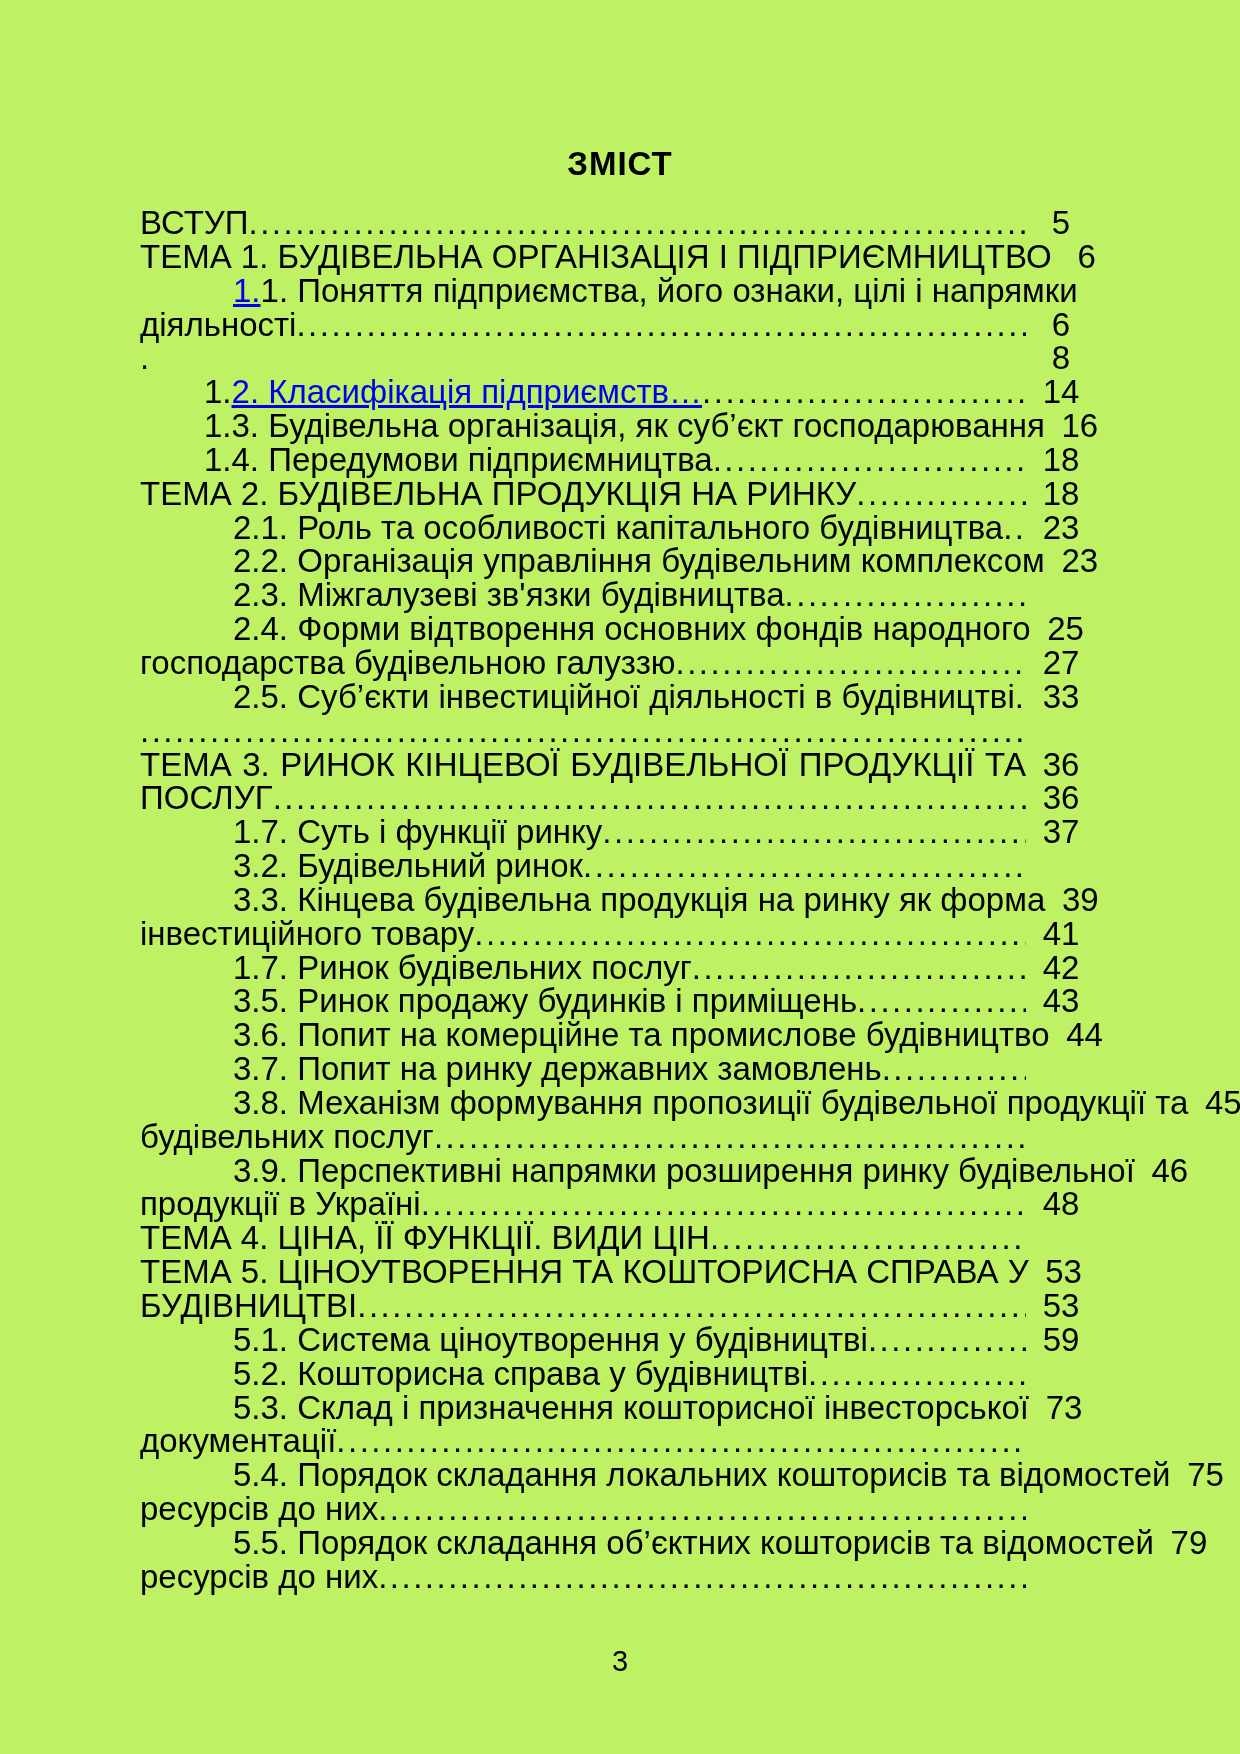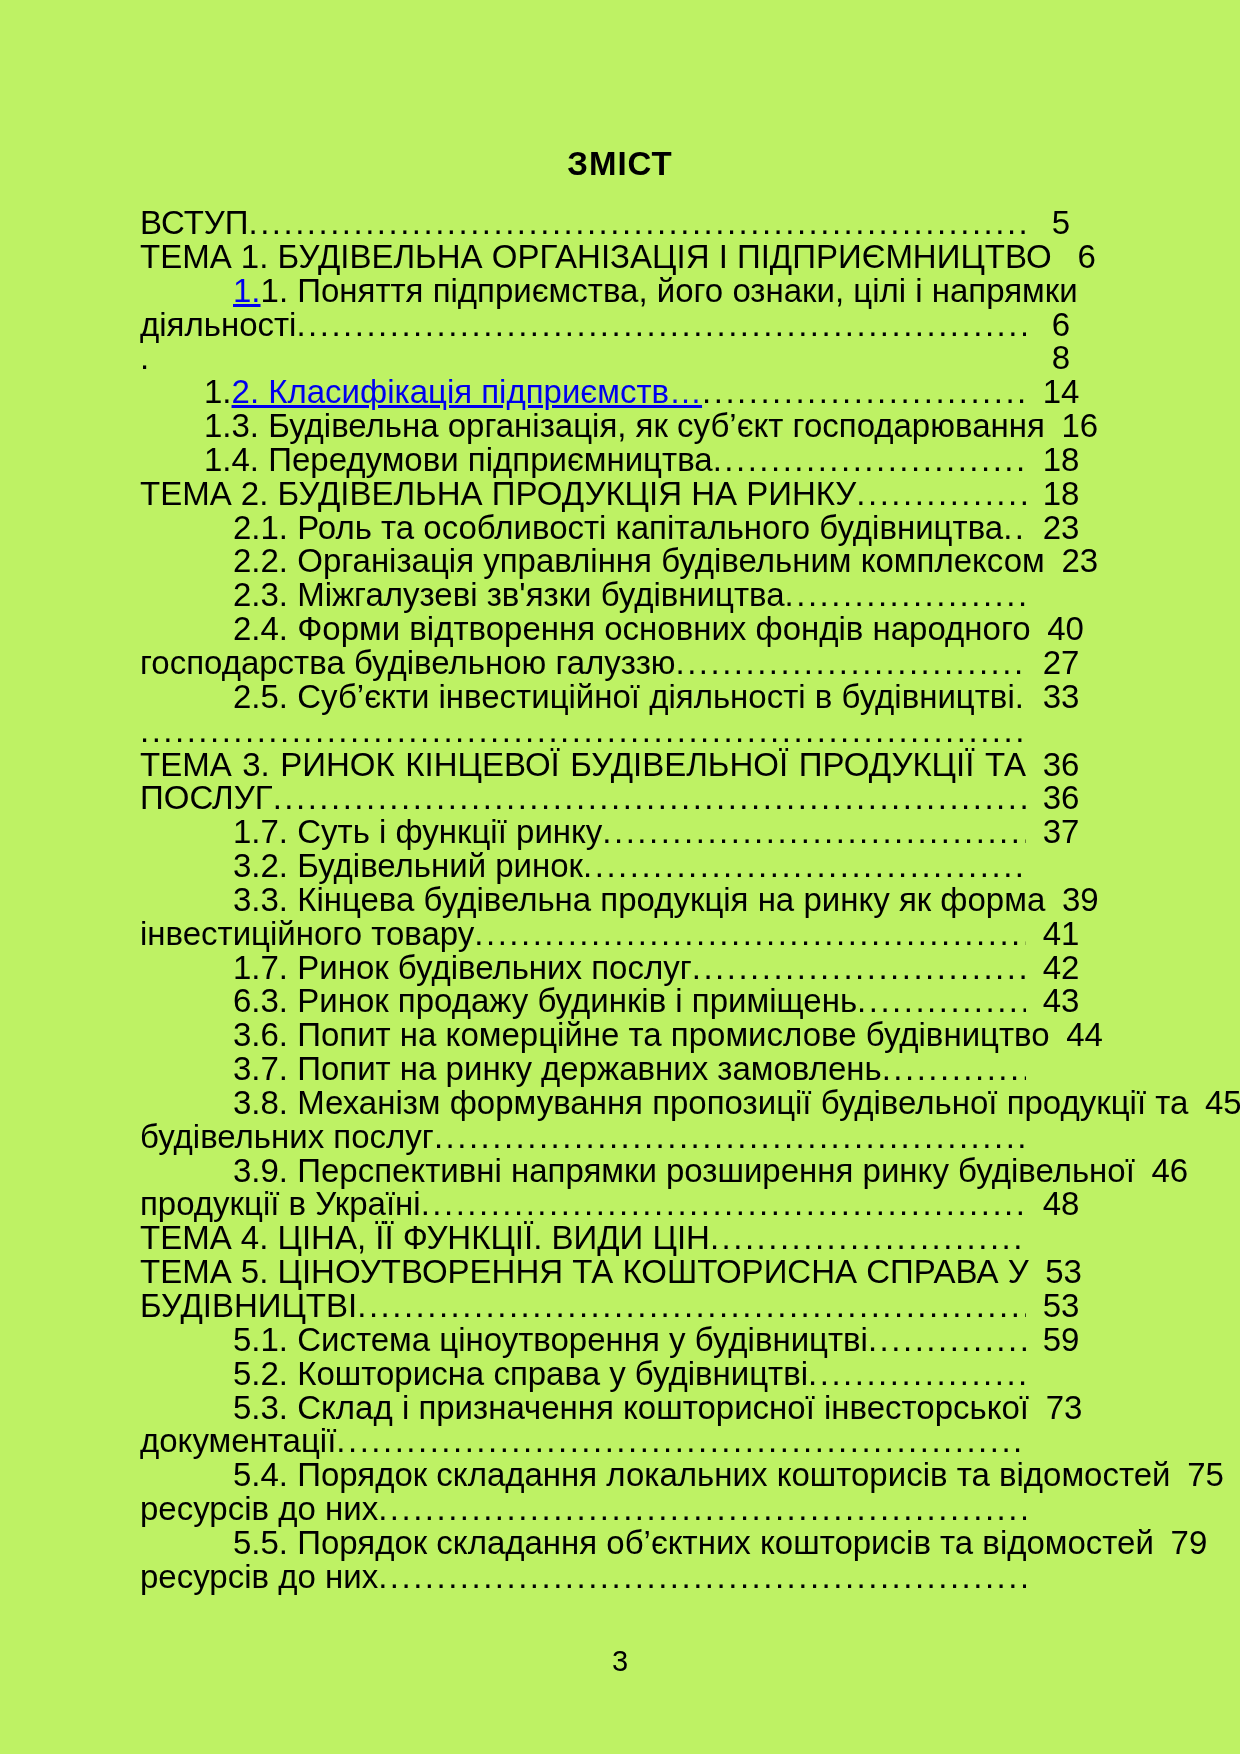--- a/index.html
+++ b/index.html
@@ -129,21 +129,21 @@
         <div class="leader">................................................................................................................................................................</div>
         <div class="num">23</div>
       </div>
       <div class="line">
         <div class="text ind-large"><span>2.3. Міжгалузеві зв'язки будівництва</span></div>
         <div class="leader">................................................................................................................................................................</div>
         <div class="num"></div>
       </div>
       <div class="line">
         <div class="jtext ind-large"><span>2.4. Форми відтворення основних фондів народного</span></div>
-        <div class="num">40</div>
+        <div class="num">25</div>
       </div>
       <div class="line">
         <div class="text ind-none"><span>господарства будівельною галуззю</span></div>
         <div class="leader">................................................................................................................................................................</div>
         <div class="num">27</div>
       </div>
       <div class="line">
         <div class="text ind-large"><span>2.5. Суб’єкти інвестиційної діяльності в будівництві</span></div>
         <div class="leader">................................................................................................................................................................</div>
         <div class="num">33</div>
@@ -179,21 +179,21 @@
         <div class="text ind-none"><span>інвестиційного товару</span></div>
         <div class="leader">................................................................................................................................................................</div>
         <div class="num">41</div>
       </div>
       <div class="line">
         <div class="text ind-large"><span>1.7. Ринок будівельних послуг</span></div>
         <div class="leader">................................................................................................................................................................</div>
         <div class="num">42</div>
       </div>
       <div class="line">
-        <div class="text ind-large"><span>6.3. Ринок продажу будинків і приміщень</span></div>
+        <div class="text ind-large"><span>3.5. Ринок продажу будинків і приміщень</span></div>
         <div class="leader">................................................................................................................................................................</div>
         <div class="num">43</div>
       </div>
       <div class="line">
         <div class="text ind-large"><span>3.6. Попит на комерційне та промислове будівництво</span></div>
         <div class="leader">................................................................................................................................................................</div>
         <div class="num">44</div>
       </div>
       <div class="line">
         <div class="text ind-large"><span>3.7. Попит на ринку державних замовлень</span></div>

